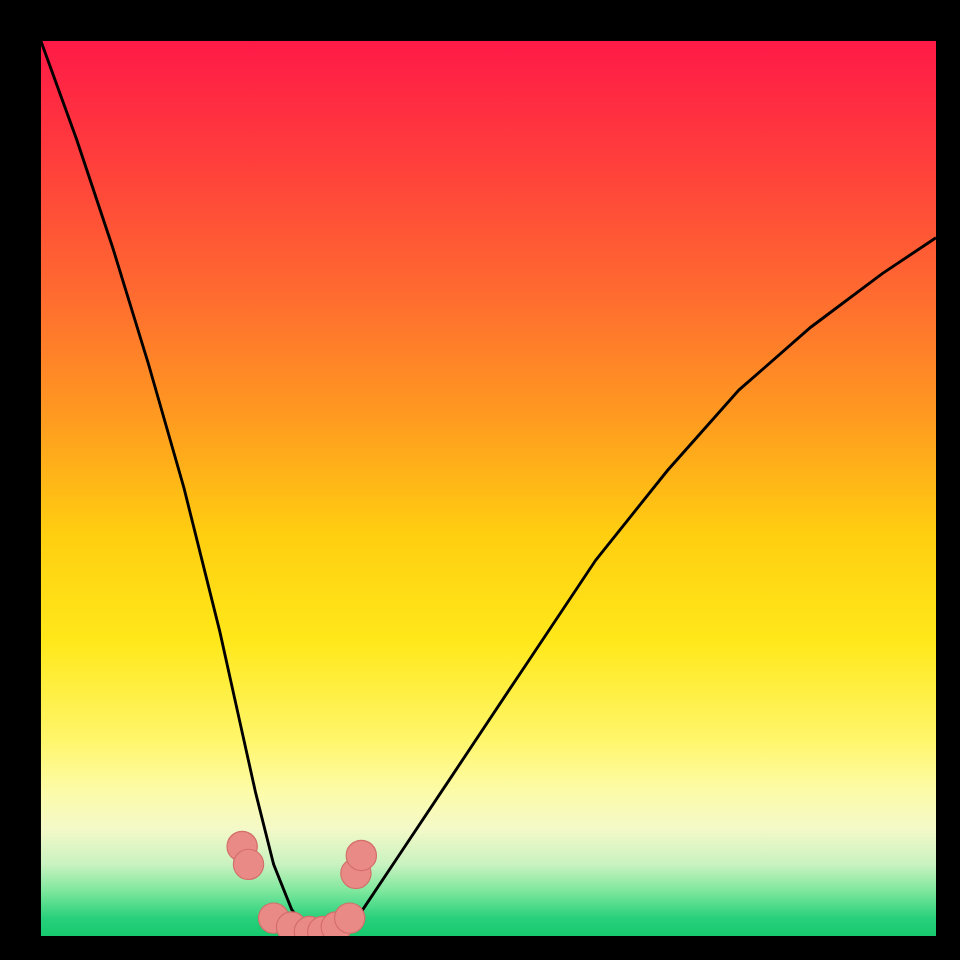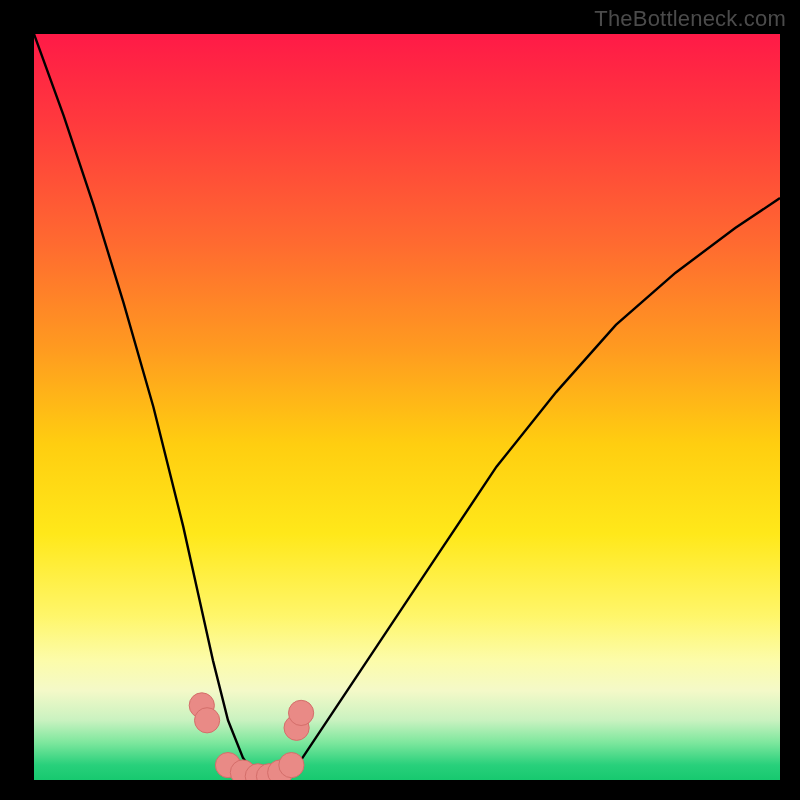--- a/index.html
+++ b/index.html
@@ -78,14 +78,13 @@
           <circle cx="208.9" cy="738.5" r="12.6" fill="#e98a86" stroke="#d46e6a" stroke-width="1"></circle>
           <circle cx="223.8" cy="742.3" r="12.6" fill="#e98a86" stroke="#d46e6a" stroke-width="1"></circle>
           <circle cx="235.0" cy="742.3" r="12.6" fill="#e98a86" stroke="#d46e6a" stroke-width="1"></circle>
           <circle cx="246.2" cy="738.5" r="12.6" fill="#e98a86" stroke="#d46e6a" stroke-width="1"></circle>
           <circle cx="257.4" cy="731.1" r="12.6" fill="#e98a86" stroke="#d46e6a" stroke-width="1"></circle>
           <circle cx="262.6" cy="693.8" r="12.6" fill="#e98a86" stroke="#d46e6a" stroke-width="1"></circle>
           <circle cx="267.1" cy="678.9" r="12.6" fill="#e98a86" stroke="#d46e6a" stroke-width="1"></circle>
         </g>
     </svg>
   </div>
-  <div class="watermark">TheBottleneck.com</div>
 </div>
 
 </body></html>

